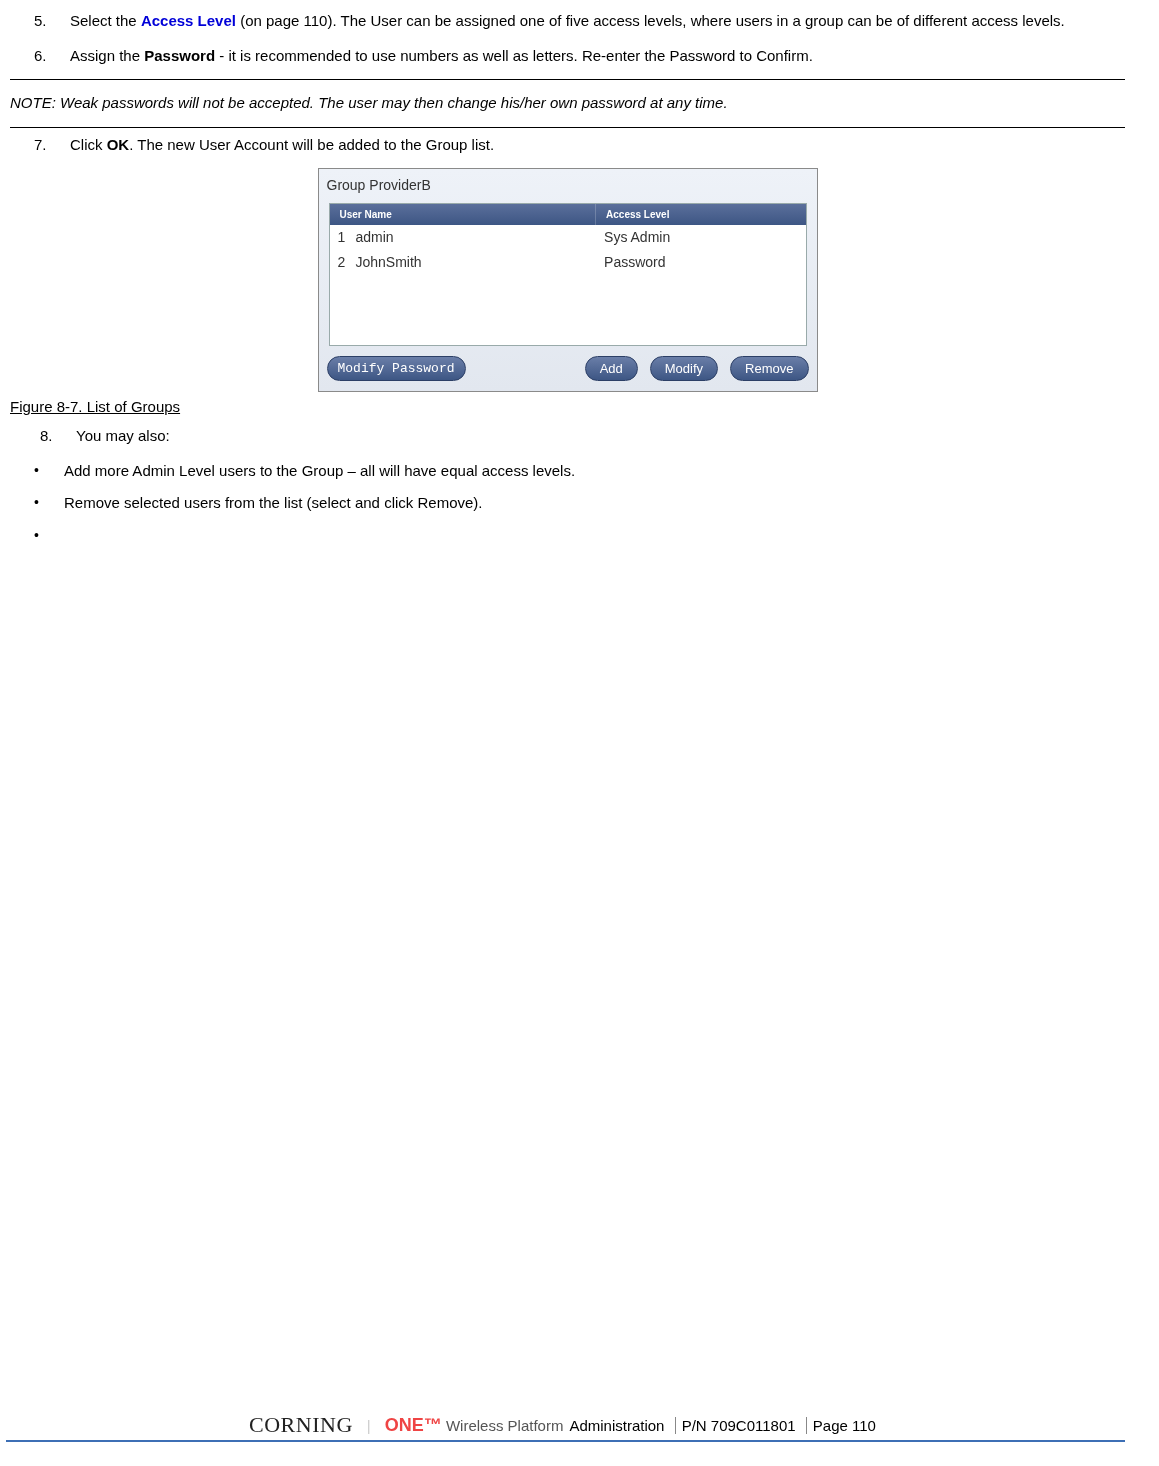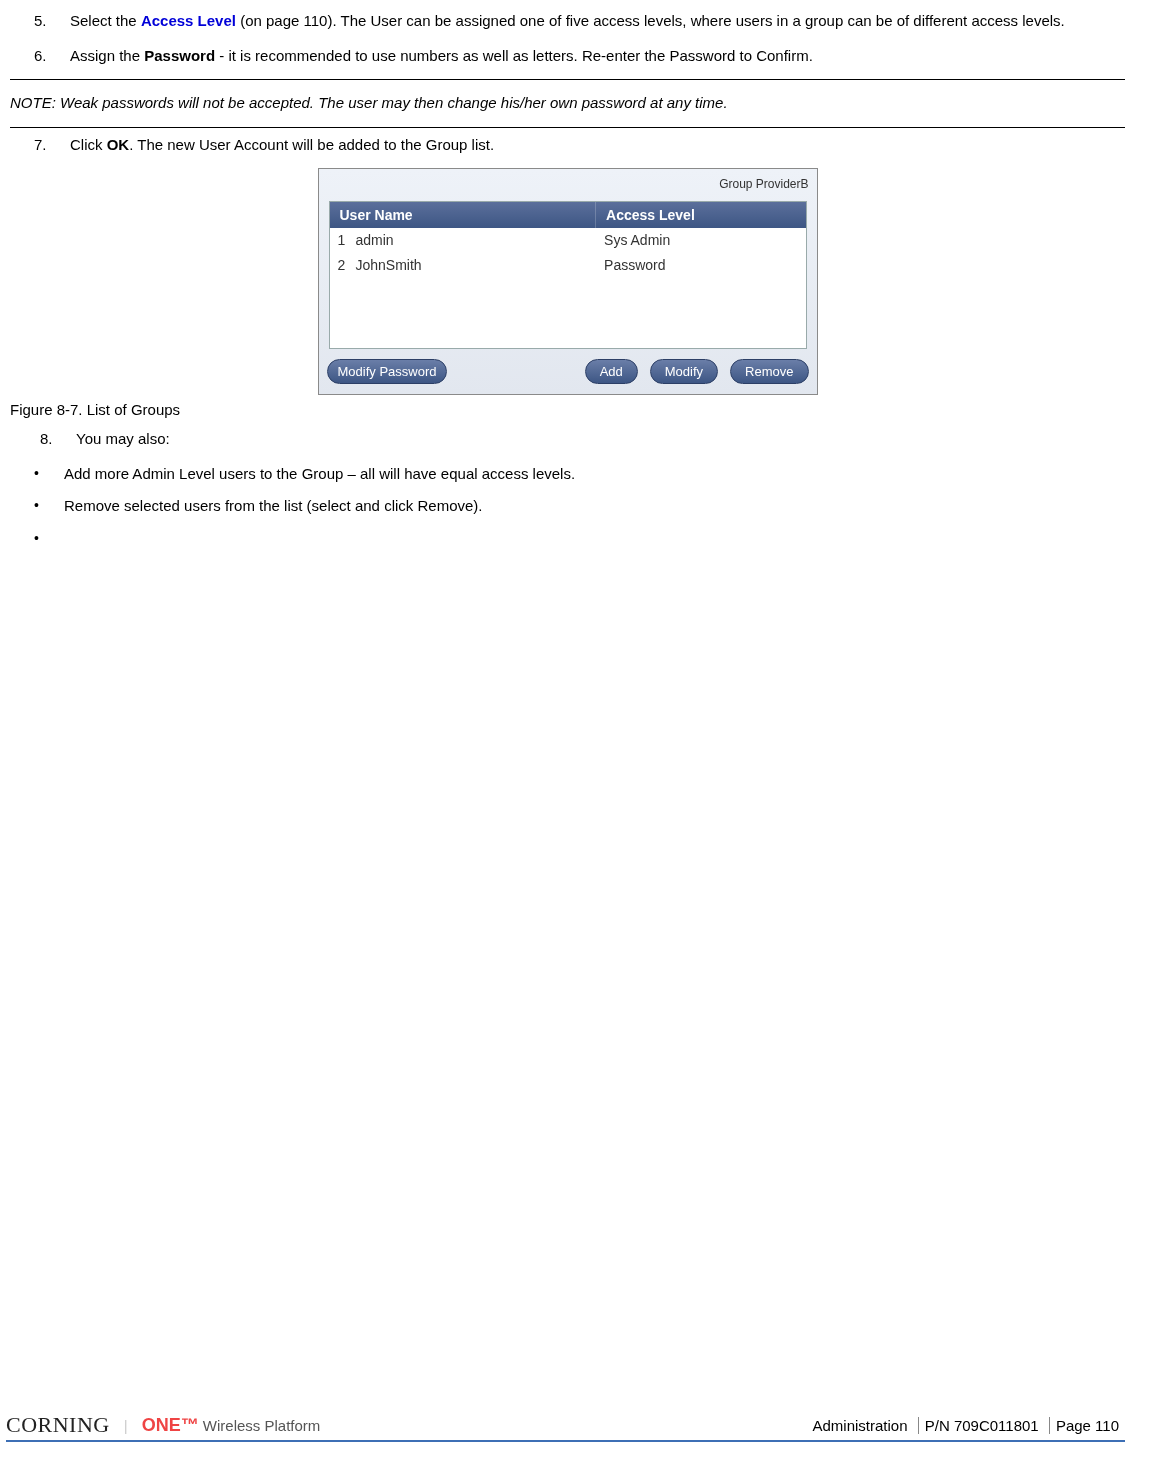--- a/index.html
+++ b/index.html
@@ -44,36 +44,36 @@
   .dialog {
     display: inline-block;
     width: 500px;
     border: 1px solid #8a8a8a;
     background: linear-gradient(#eef2f8,#e2e7ef);
     text-align: left;
     padding: 6px 8px 10px 8px;
     font-family: Tahoma, Arial, sans-serif;
   }
   .dialog-title {
-    text-align: right;
-    font-size: 12px;
+    text-align: left;
+    font-size: 14px;
     color: #333;
     padding: 2px 0 10px 0;
   }
   .dialog-inner {
     border: 1px solid #9aa;
     background: #fff;
     margin: 0 2px;
   }
   .dialog-head {
     display: flex;
     background: linear-gradient(#5b6f9b,#3d5684);
     color: #fff;
     font-weight: bold;
-    font-size: 14px;
+    font-size: 10px;
   }
   .dialog-head div { padding: 5px 10px; }
   .col-user { width: 56%; border-right: 1px solid rgba(255,255,255,0.2);}
   .col-level { width: 44%; }
   .dialog-rows { min-height: 120px; }
   .dialog-row {
     display: flex;
     font-size: 14px;
     color: #333;
     border-bottom: 1px solid #fff;
@@ -89,25 +89,26 @@
   }
   .pill {
     background: linear-gradient(#6a7ea8,#3d5684);
     color: #fff;
     border-radius: 14px;
     padding: 4px 14px;
     font-size: 13px;
     border: 1px solid #2c3f66;
     cursor: pointer;
   }
-  .pill.big { padding: 4px 10px; }
+  .pill.big { padding: 4px 10px; font-family: Liberation Mono, monospace; }
   .spacer { flex:1; }
   .caption {
     margin: 6px 0 10px 0;
     font-size: 15px;
+    text-decoration: underline;
   }
   .bullets {
     margin: 2px 0 0 24px;
   }
   .bullets .row {
     display: flex;
     margin: 4px 0 10px 0;
     line-height: 1.5;
   }
   .bullets .dot {
@@ -115,21 +116,21 @@
     text-align: left;
     font-size: 14px;
   }
   .footer {
     position: absolute;
     bottom: 24px;
     left: 6px;
     right: 34px;
     display: flex;
     align-items: center;
-    justify-content: space-between;
+    justify-content: center;
     border-bottom: 2px solid #3d6fb5;
     padding-bottom: 2px;
     font-size: 15px;
   }
   .brand { display: flex; align-items:center; gap:14px; color:#333; }
   .corning { font-family: Georgia, 'Times New Roman', serif; font-size: 22px; letter-spacing: 0.5px; color:#222;}
   .one { color:#ef4444; font-weight:bold; font-size:18px; }
   .wp { color:#555; font-size:15px; }
   .foot-right span { padding: 0 6px; border-left:1px solid #888;}
   .foot-right span:first-child { border-left:none; }

